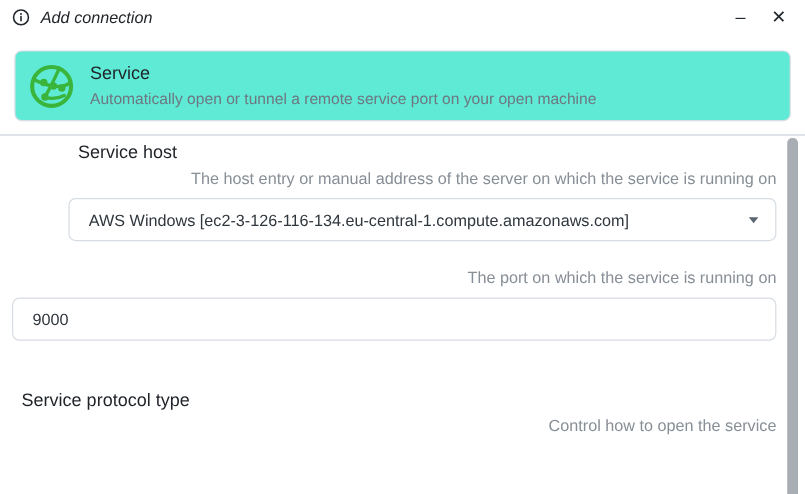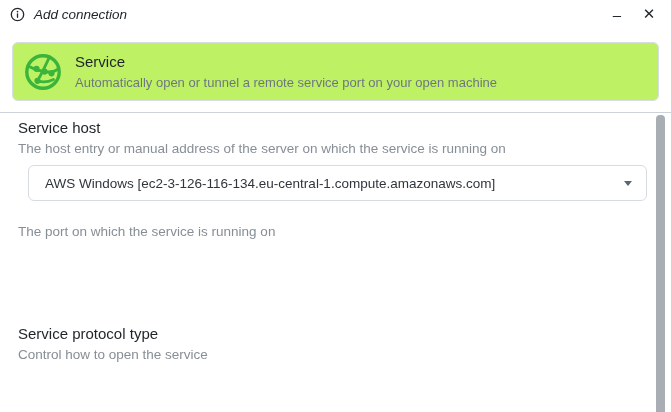--- a/index.html
+++ b/index.html
@@ -25,42 +25,42 @@
     font-size: 15px; color: #24292f; cursor: default; user-select: none;
     background: transparent; border: none;
   }
   .win-btn.close { margin-right: 6px; }
 
   
   .card {
     position: absolute; top: 42px; left: 12px; right: 12px; height: 59px;
     border: 1px solid #d8dde3; border-radius: 6px;
     display: flex; align-items: center; padding-left: 10px;
-    background: #bef264;
+    background: #5eead4;
   }
   .card .svc-icon { width: 40px; height: 40px; flex: 0 0 40px; display: block; }
   .card-text { margin-left: 12px; }
   .card-title { font-size: 15px; color: #1f2328; line-height: 20px; }
   .card-desc { font-size: 13px; color: #6e7781; line-height: 18px; margin-top: 2px; }
 
   
   .divider {
     position: absolute; top: 112px; left: 0; right: 0; height: 1px;
     background: #ccd3da;
   }
 
   
   .section { position: absolute; left: 0; right: 24px; }
-  .section.s1 { top: 118px; }
+  .section.s1 { top: 118px; padding-left: 47px; }
   .section.s2 { top: 221px; }
   .section.s3 { top: 324px; }
   .sec-label { margin-left: 18px; font-size: 15px; line-height: 20px; color: #1f2328; }
-  .sec-desc  { margin-left: 18px; font-size: 13.5px; line-height: 20px; color: #878e96; margin-top: 1px; }
+  .sec-desc  { margin-left: 18px; font-size: 13.5px; line-height: 20px; color: #878e96; margin-top: 1px; text-align: right; }
   .field {
-    margin-left: 28px; margin-top: 6px; height: 36px;
+    margin-left: 10px; margin-top: 6px; height: 36px;
     border: 1px solid #d7dce2; border-radius: 6px; background: #fff;
     display: flex; align-items: center; justify-content: space-between;
     padding: 0 14px 0 16px; font-size: 13.5px; color: #2f363d;
     cursor: default;
   }
   .field input {
     border: none; outline: none; flex: 1; height: 100%;
     font-family: "Liberation Sans", sans-serif;
     font-size: 13.5px; color: #2f363d; background: transparent;
   }
@@ -119,20 +119,23 @@
   <div class="sec-label">Service host</div>
   <div class="sec-desc">The host entry or manual address of the server on which the service is running on</div>
   <div class="field">
     <span>AWS Windows [ec2-3-126-116-134.eu-central-1.compute.amazonaws.com]</span>
     <span class="chevron"></span>
   </div>
 </div>
 
 <div class="section s2">
   <div class="sec-desc">The port on which the service is running on</div>
+  <div class="field">
+    <input type="text" value="9000" style="">
+  </div>
 </div>
 
 <div class="section s3">
   <div class="sec-label">Service protocol type</div>
   <div class="sec-desc">Control how to open the service</div>
 </div>
 
 <div class="scroll-thumb"></div>
 
 </body></html>

